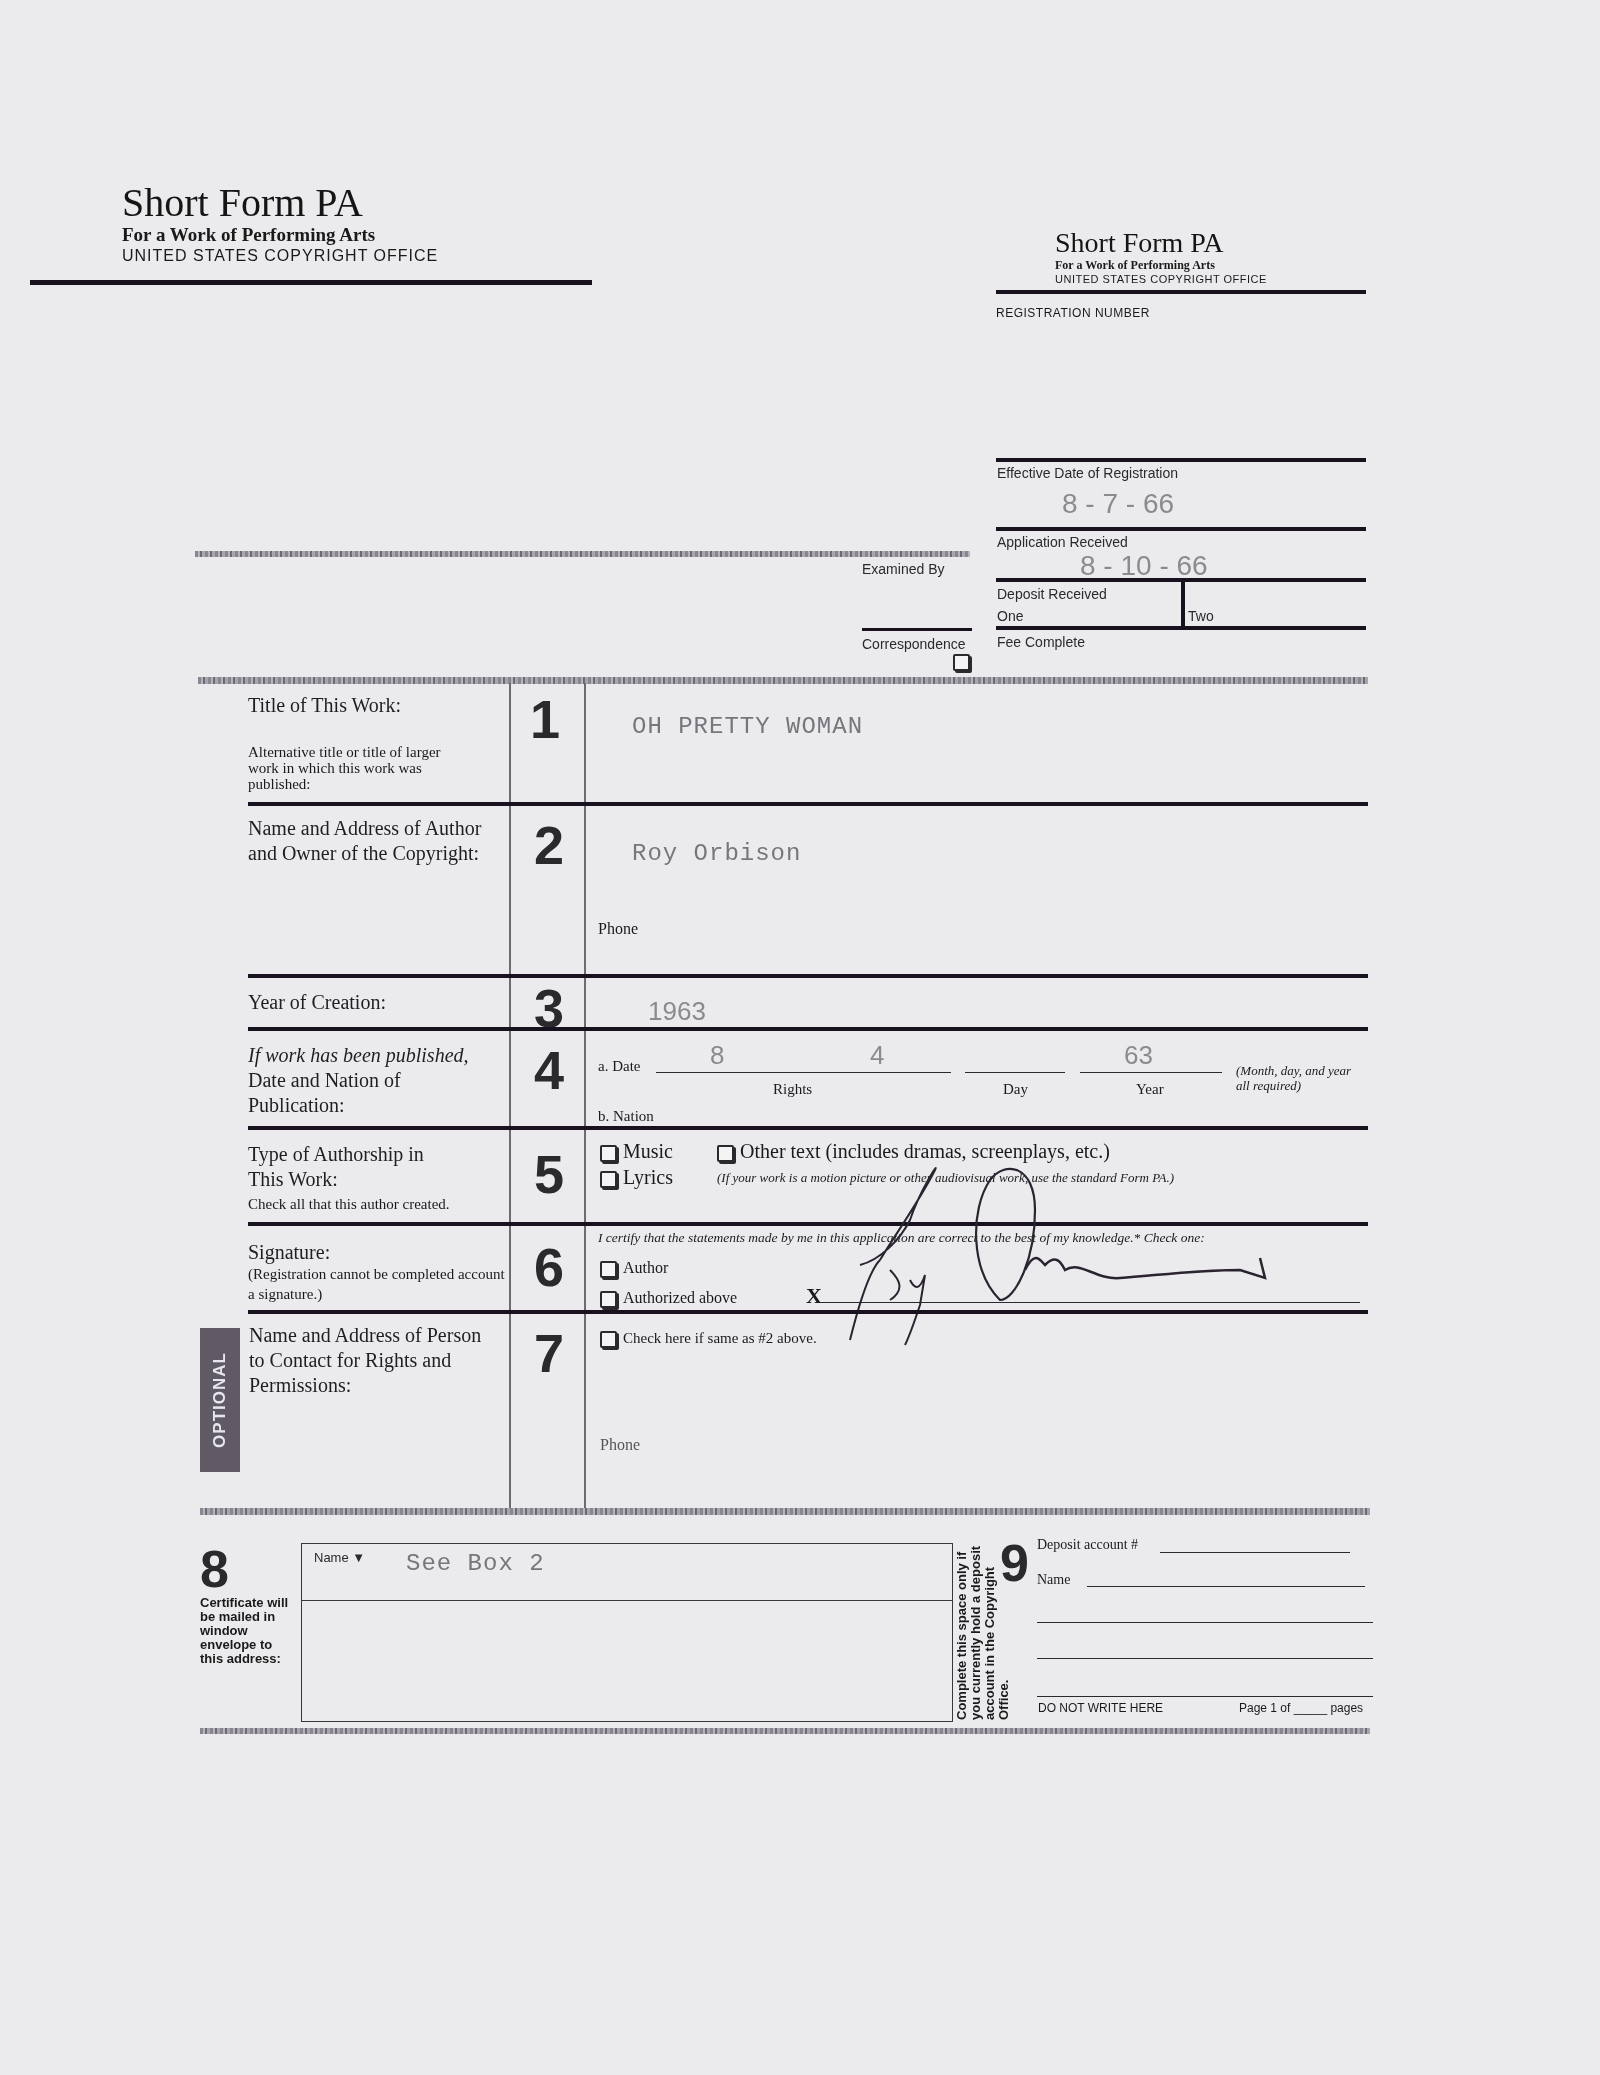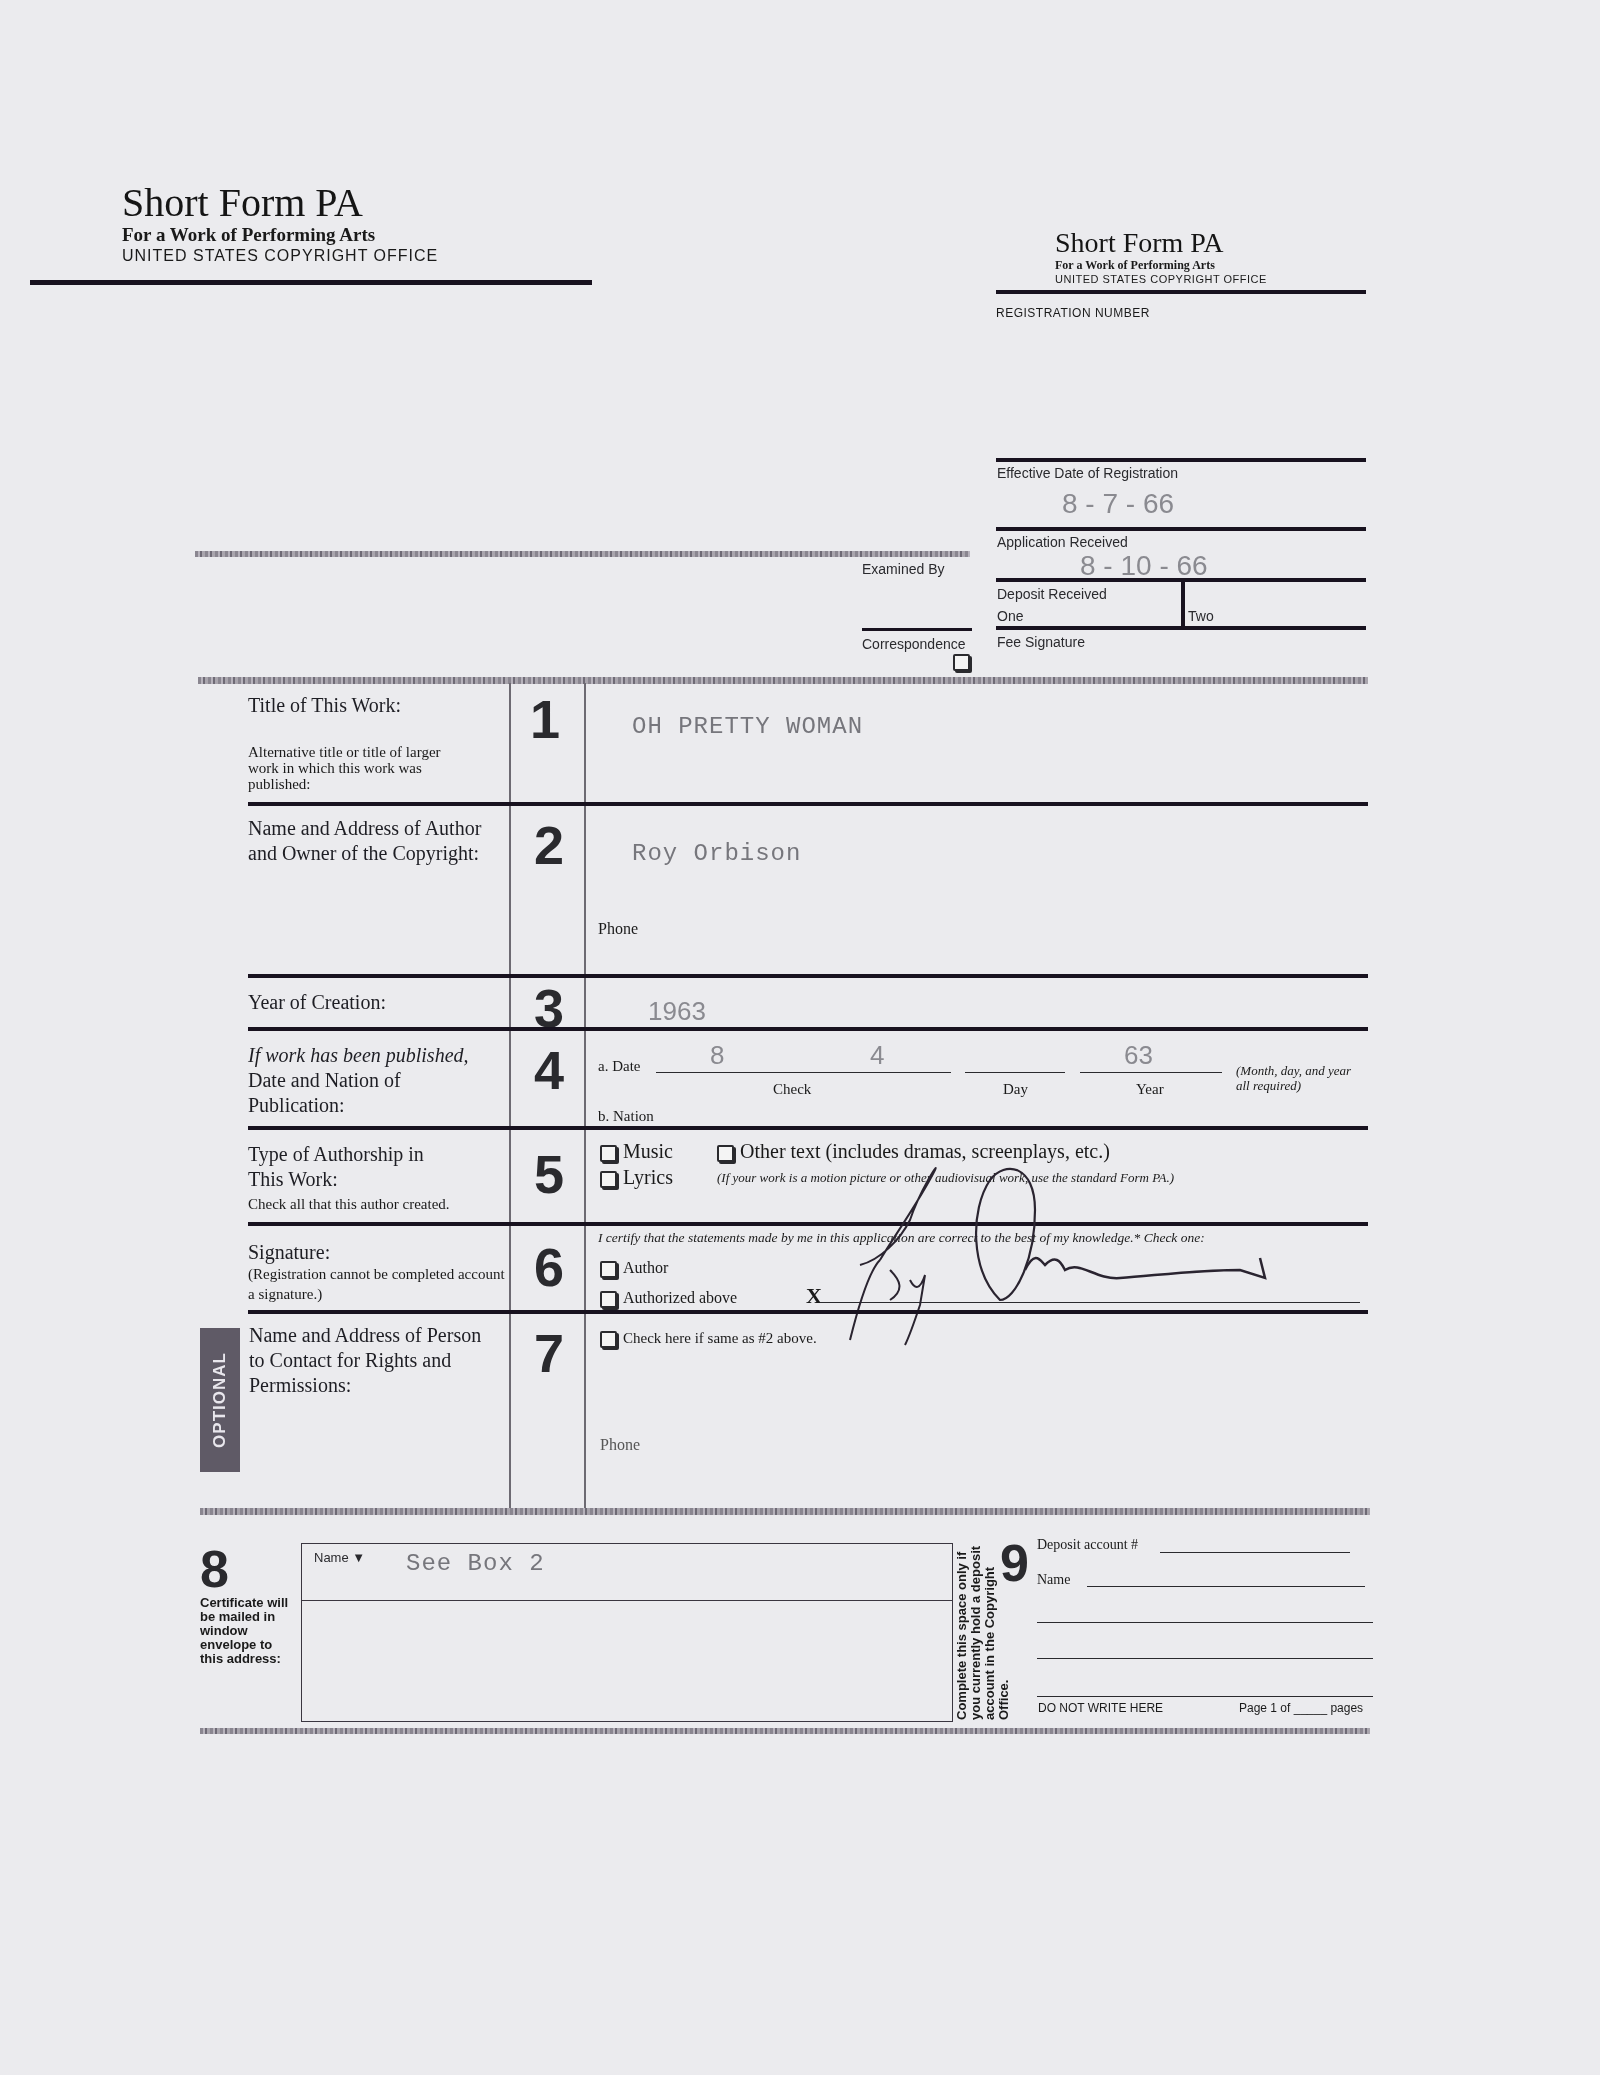--- a/index.html
+++ b/index.html
@@ -65,21 +65,21 @@
 <div class="rule" style="left:996px;top:578px;width:370px;height:4px;"></div>
 <div class="rule" style="left:1181px;top:578px;width:4px;height:50px;"></div>
 <div class="abs sans small-label" style="left:997px;top:587px;font-size:14px;">Deposit Received</div>
 <div class="abs sans small-label" style="left:997px;top:609px;font-size:14px;">One</div>
 <div class="abs sans small-label" style="left:1188px;top:609px;font-size:14px;">Two</div>
 
 <div class="rule" style="left:996px;top:626px;width:370px;height:4px;"></div>
 <div class="rule" style="left:862px;top:628px;width:110px;height:3px;"></div>
 <div class="abs sans small-label" style="left:862px;top:637px;font-size:14px;">Correspondence</div>
 <div class="abs" style="left:953px;top:652px;"><span class="cb"></span></div>
-<div class="abs sans small-label" style="left:997px;top:635px;font-size:14px;">Fee Signature</div>
+<div class="abs sans small-label" style="left:997px;top:635px;font-size:14px;">Fee Complete</div>
 
 <div class="screen-rule" style="left:198px;top:677px;width:1170px;"></div>
 <div class="vline" style="left:509px;top:683px;height:828px;"></div>
 <div class="vline" style="left:584px;top:683px;height:828px;"></div>
 
 <div>
   <div class="section-label" style="left:248px;top:693px;width:250px;">Title of This Work:</div>
   <div class="abs" style="left:248px;top:744px;width:200px;font-size:15px;line-height:16px;">Alternative title or title of larger work in which this work was published:</div>
   <div class="big-num" style="left:530px;top:692px;">1</div>
   <div class="typed mono" style="left:632px;top:713px;">OH PRETTY WOMAN</div>
@@ -105,21 +105,21 @@
   <div class="section-label" style="left:248px;top:1043px;font-style:italic;">If work has been published,</div>
   <div class="section-label" style="left:248px;top:1068px;width:230px;">Date and Nation of Publication:</div>
   <div class="big-num" style="left:534px;top:1043px;">4</div>
   <div class="abs" style="left:598px;top:1058px;font-size:15px;">a. Date</div>
   <div class="underline" style="left:656px;top:1072px;width:295px;"></div>
   <div class="underline" style="left:965px;top:1072px;width:100px;"></div>
   <div class="underline" style="left:1080px;top:1072px;width:142px;"></div>
   <div class="hand" style="left:710px;top:1040px;font-size:26px;">8</div>
   <div class="hand" style="left:870px;top:1040px;font-size:26px;">4</div>
   <div class="hand" style="left:1124px;top:1040px;font-size:26px;">63</div>
-  <div class="abs" style="left:773px;top:1081px;font-size:15px;">Check</div>
+  <div class="abs" style="left:773px;top:1081px;font-size:15px;">Rights</div>
   <div class="abs" style="left:1003px;top:1081px;font-size:15px;">Day</div>
   <div class="abs" style="left:1136px;top:1081px;font-size:15px;">Year</div>
   <div class="abs" style="left:1236px;top:1063px;width:130px;font-size:13px;line-height:15px;font-style:italic;">(Month, day, and year all required)</div>
   <div class="abs" style="left:598px;top:1108px;font-size:15px;">b. Nation</div>
 </div>
 <div class="rule" style="left:248px;top:1126px;width:1120px;height:4px;"></div>
 
 <div>
   <div class="section-label" style="left:248px;top:1142px;width:200px;">Type of Authorship in This Work:</div>
   <div class="abs" style="left:248px;top:1196px;font-size:15px;">Check all that this author created.</div>

